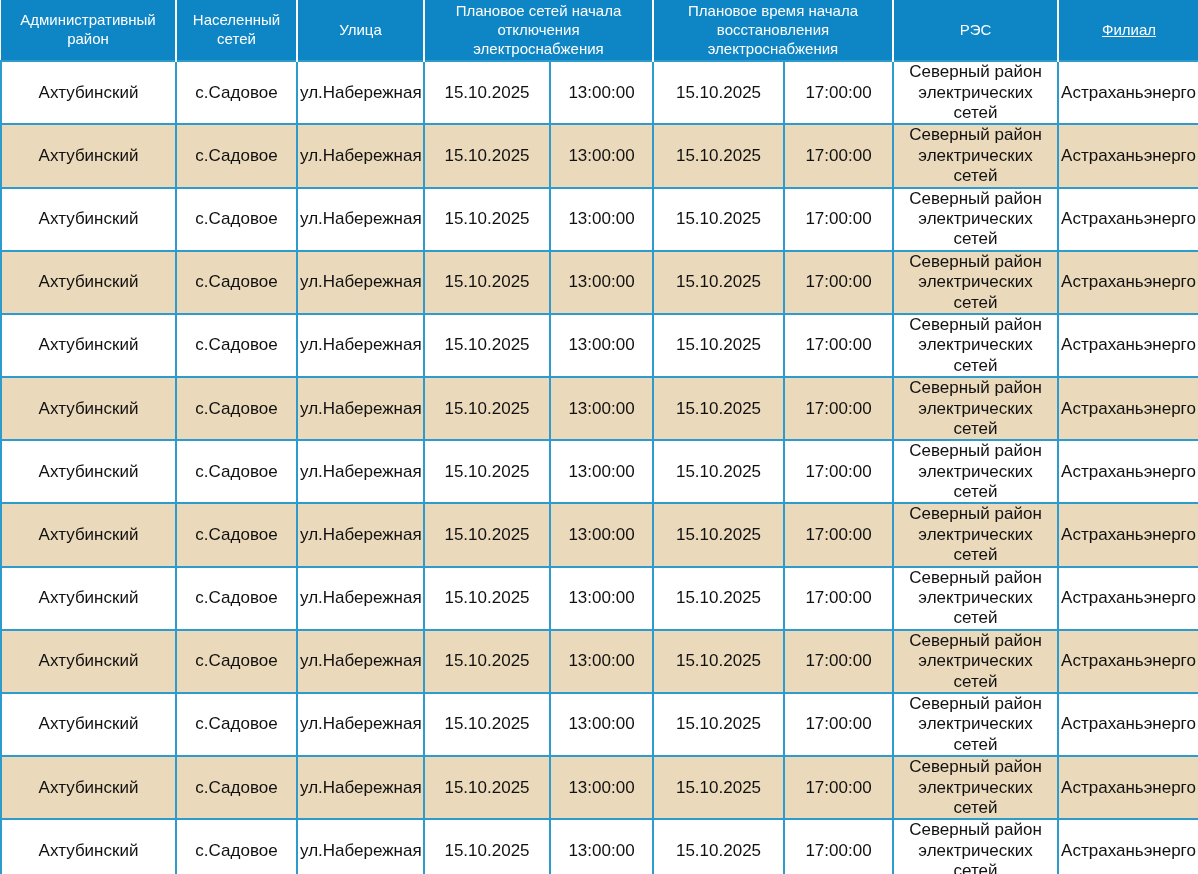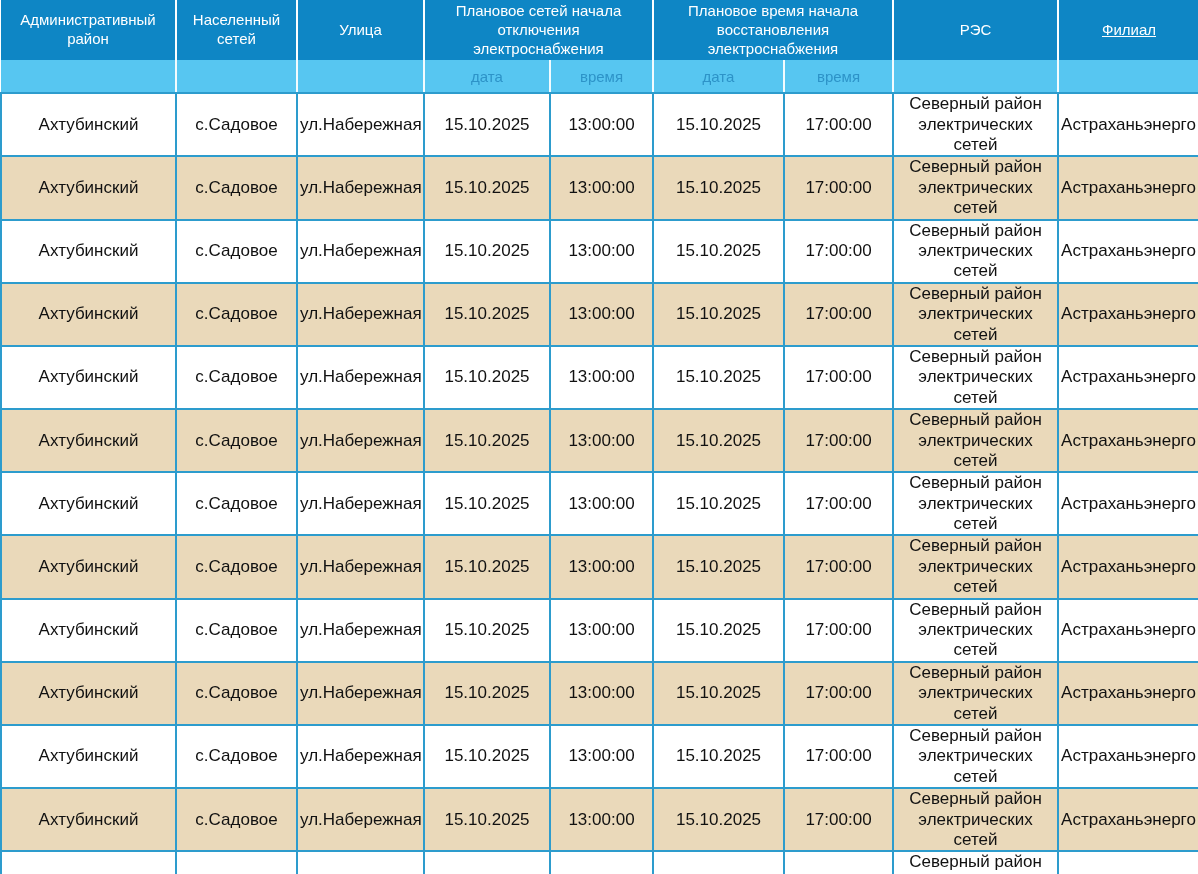--- a/index.html
+++ b/index.html
@@ -79,31 +79,20 @@
   <thead>
     <tr class="h1">
       <th>Административный район</th>
       <th>Населенный сетей</th>
       <th>Улица</th>
       <th colspan="2">Плановое сетей начала отключения электроснабжения</th>
       <th colspan="2">Плановое время начала восстановления электроснабжения</th>
       <th>РЭС</th>
       <th>Филиал</th>
     </tr>
-    <tr class="h2">
-      <th></th>
-      <th></th>
-      <th></th>
-      <th>дата</th>
-      <th>время</th>
-      <th>дата</th>
-      <th>время</th>
-      <th></th>
-      <th></th>
-    </tr>
   </thead>
   <tbody>
       <tr>
         <td>Ахтубинский</td>
         <td>с.Садовое</td>
         <td>ул.Набережная</td>
         <td>15.10.2025</td>
         <td>13:00:00</td>
         <td>15.10.2025</td>
         <td>17:00:00</td>

